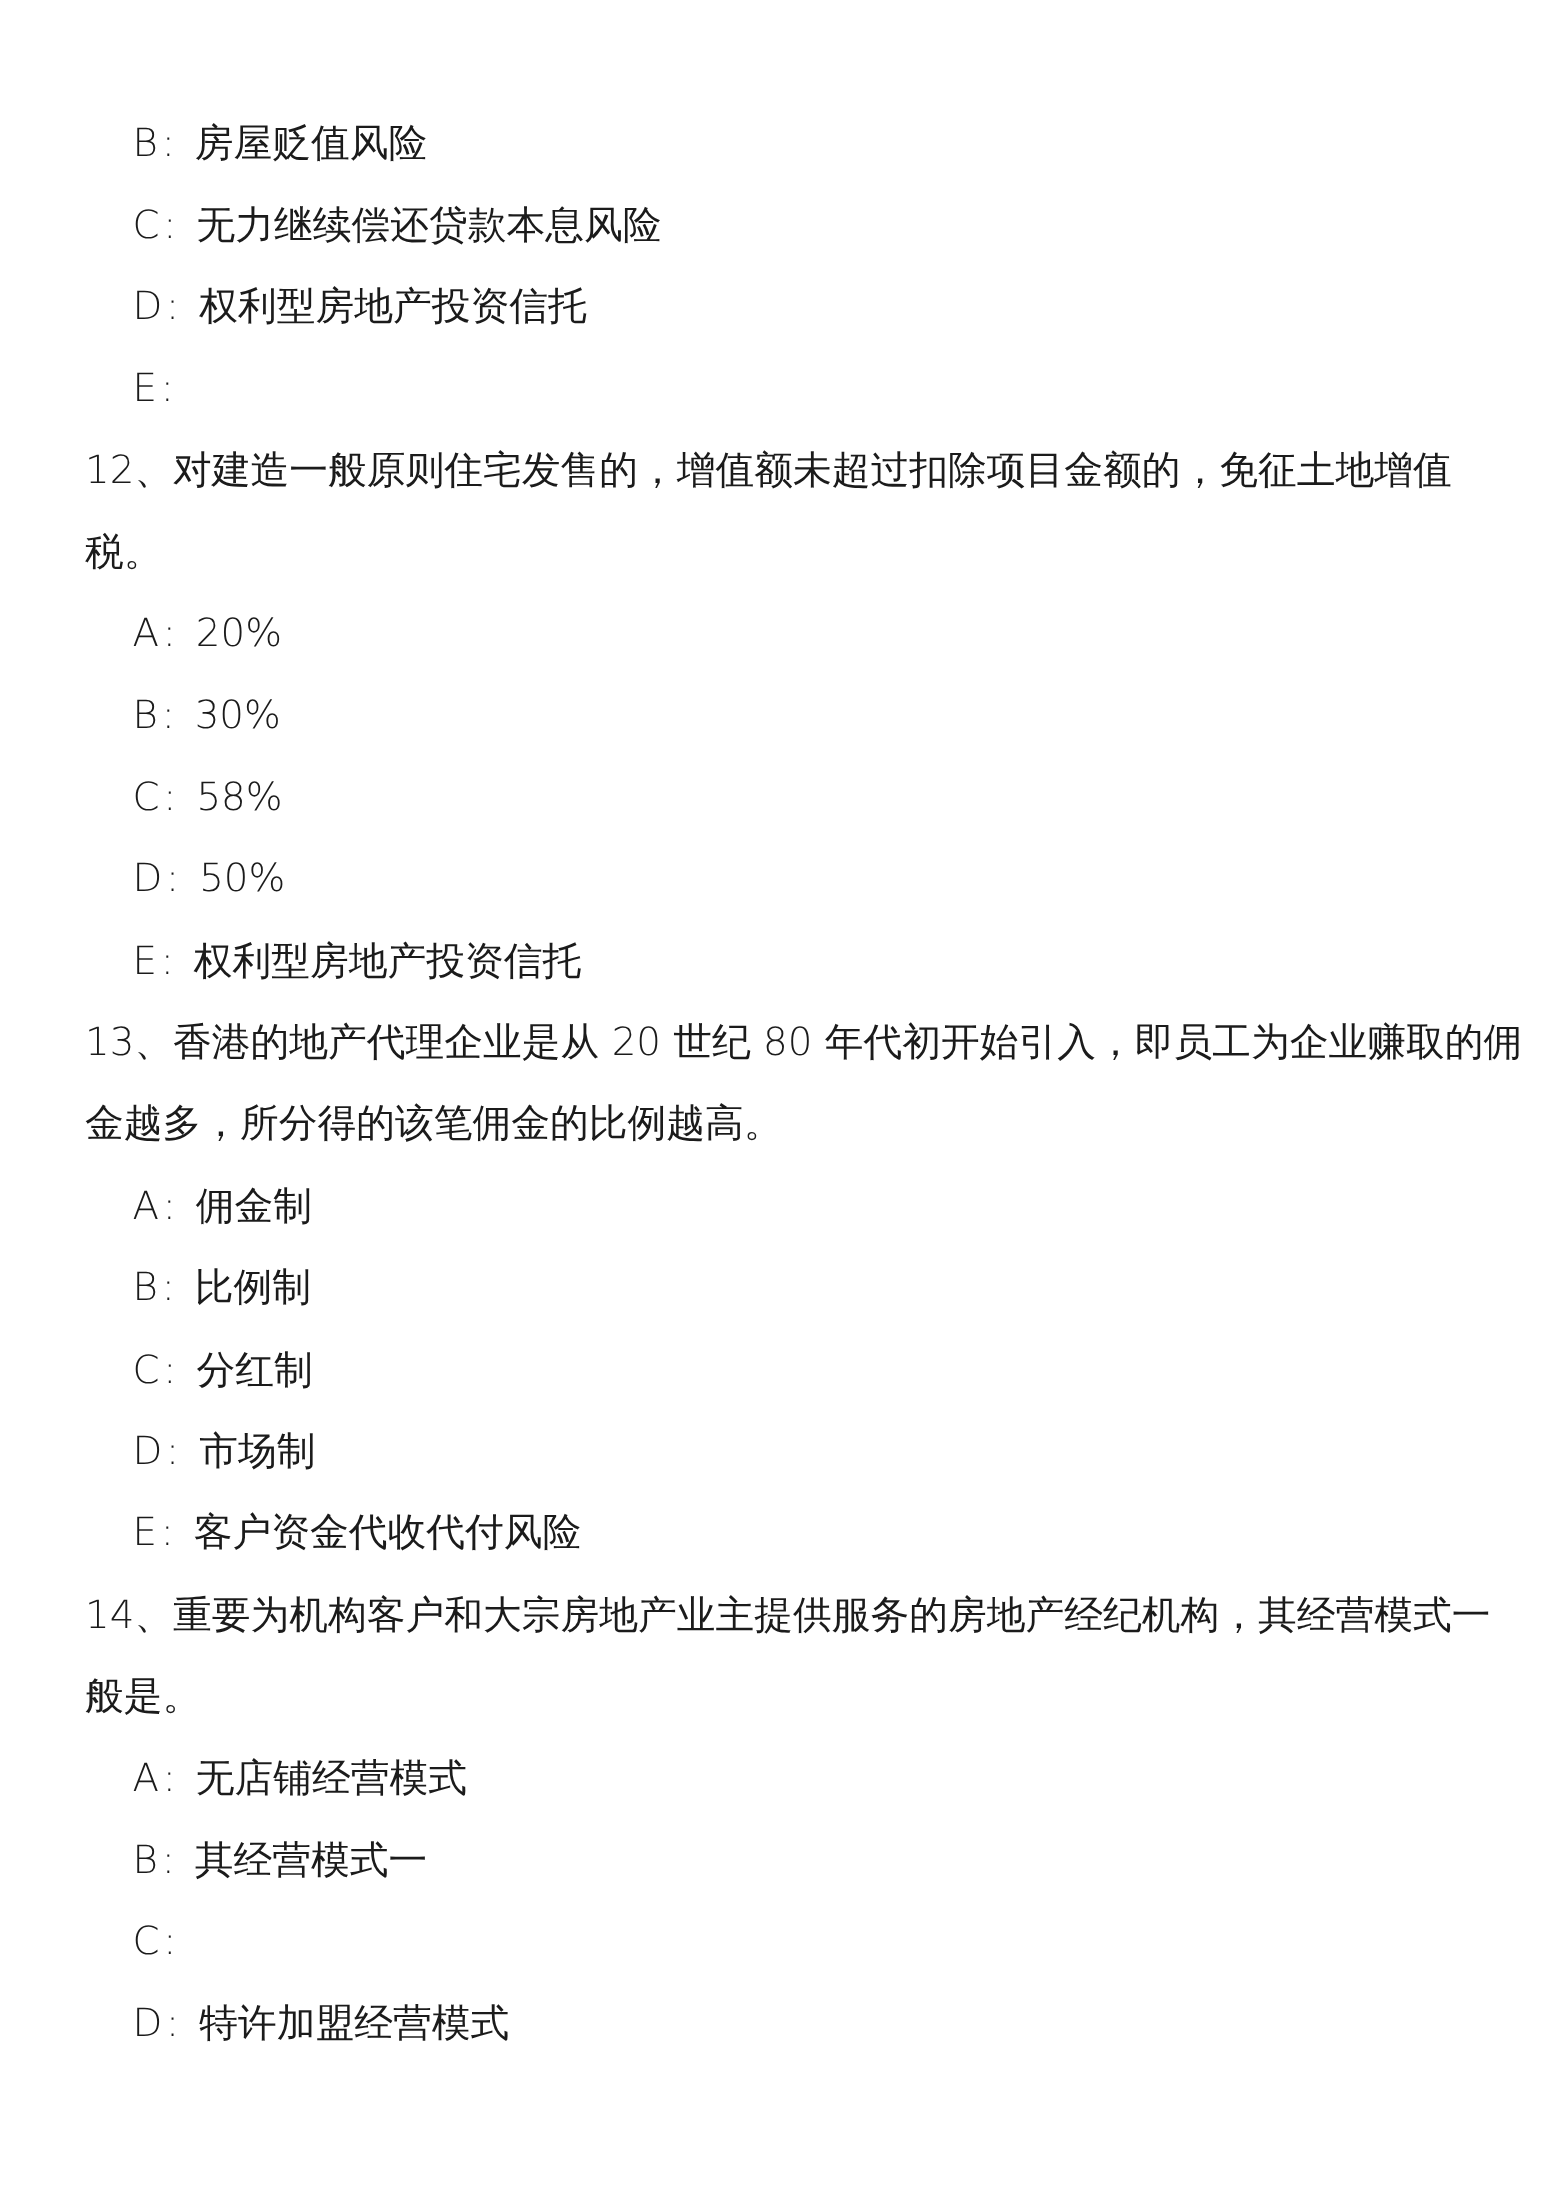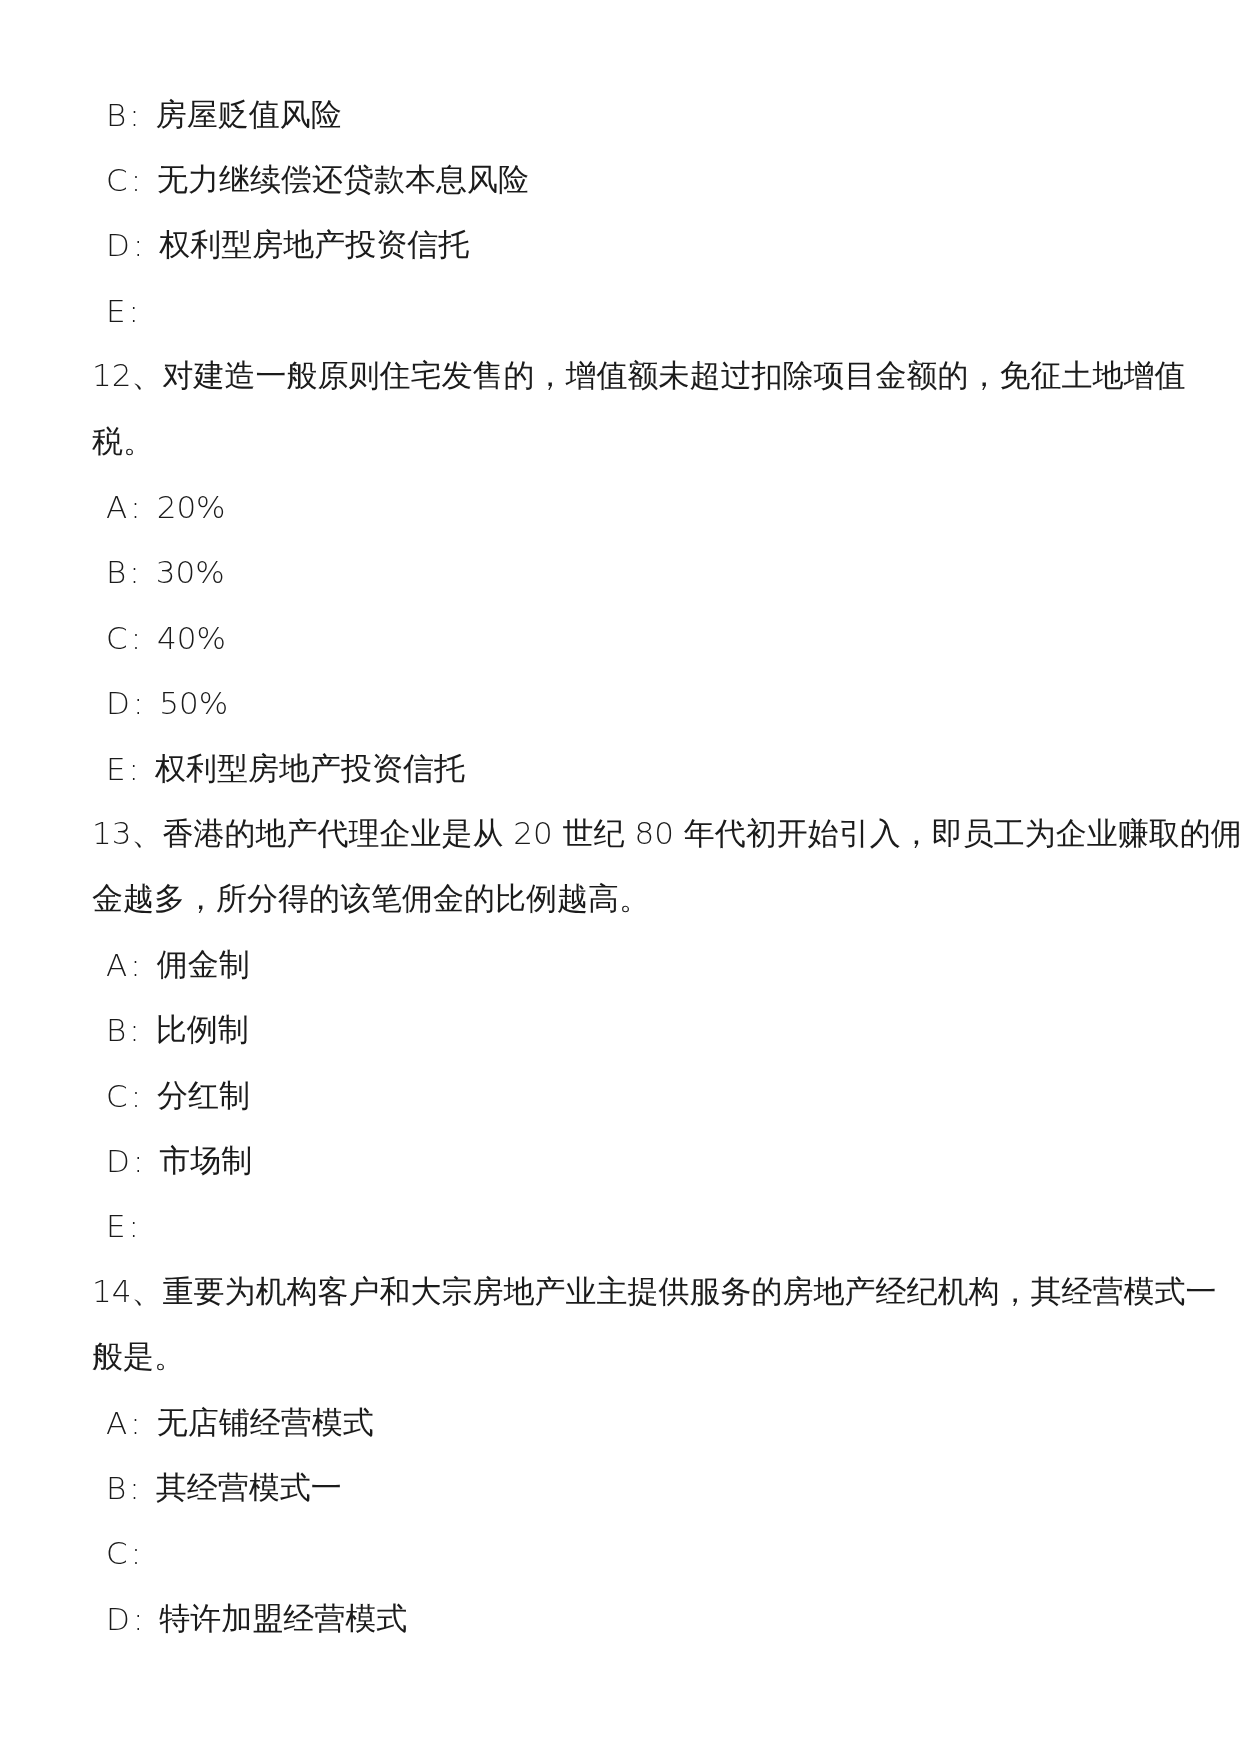--- a/index.html
+++ b/index.html
@@ -18,21 +18,21 @@
     position: absolute;
     top: 82px;
     left: 0;
     width: 1240px;
   }
   .line {
     height: 65.4px;
     display: flex;
     align-items: center;
     white-space: pre;
-    padding-left: 92px;
+    padding-left: 68px;
     font-size: 31px;
     font-weight: 300;
   }
   .line.option {
     padding-left: 106px;
   }
   .opt-colon {
     margin-left: 3px;
     margin-right: 16px;
   }
@@ -60,21 +60,21 @@
   <section>
     <div class="line">12、对建造一般原则住宅发售的，增值额未超过扣除项目金额的，免征土地增值</div>
     <div class="line">税。</div>
     <div class="line option">
       <span>A</span><span class="opt-colon">:</span><span>20%</span>
     </div>
     <div class="line option">
       <span>B</span><span class="opt-colon">:</span><span>30%</span>
     </div>
     <div class="line option">
-      <span>C</span><span class="opt-colon">:</span><span>40%</span>
+      <span>C</span><span class="opt-colon">:</span><span>58%</span>
     </div>
     <div class="line option">
       <span>D</span><span class="opt-colon">:</span><span>50%</span>
     </div>
     <div class="line option">
       <span>E</span><span class="opt-colon">:</span><span>权利型房地产投资信托</span>
     </div>
   </section>
 
   <section>
@@ -86,21 +86,21 @@
     <div class="line option">
       <span>B</span><span class="opt-colon">:</span><span>比例制</span>
     </div>
     <div class="line option">
       <span>C</span><span class="opt-colon">:</span><span>分红制</span>
     </div>
     <div class="line option">
       <span>D</span><span class="opt-colon">:</span><span>市场制</span>
     </div>
     <div class="line option">
-      <span>E</span><span class="opt-colon">:</span>
+      <span>E</span><span class="opt-colon">:</span><span>客户资金代收代付风险</span>
     </div>
   </section>
 
   <section>
     <div class="line">14、重要为机构客户和大宗房地产业主提供服务的房地产经纪机构，其经营模式一</div>
     <div class="line">般是。</div>
     <div class="line option">
       <span>A</span><span class="opt-colon">:</span><span>无店铺经营模式</span>
     </div>
     <div class="line option">

